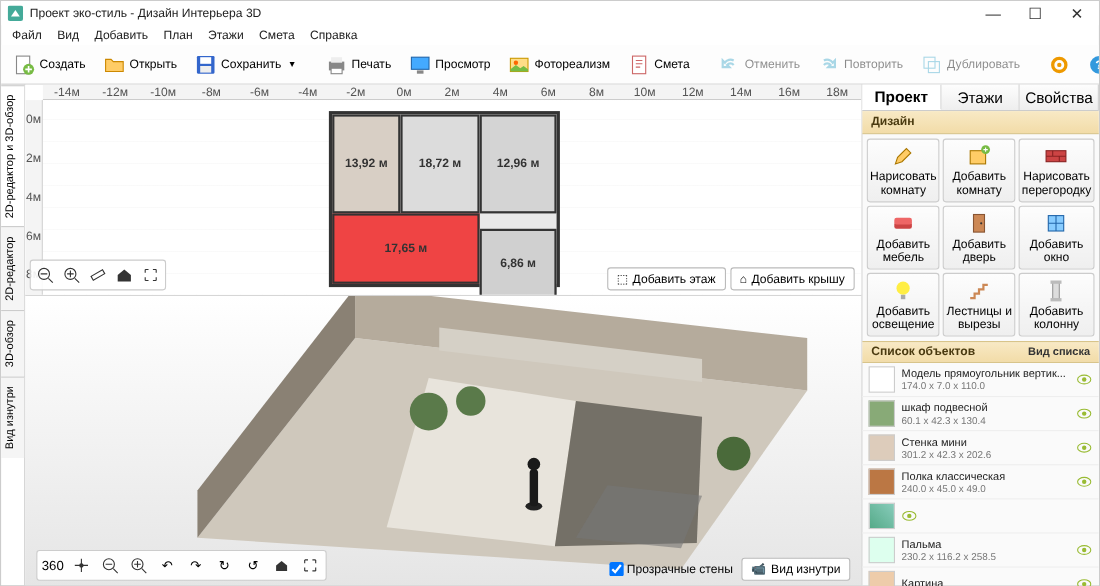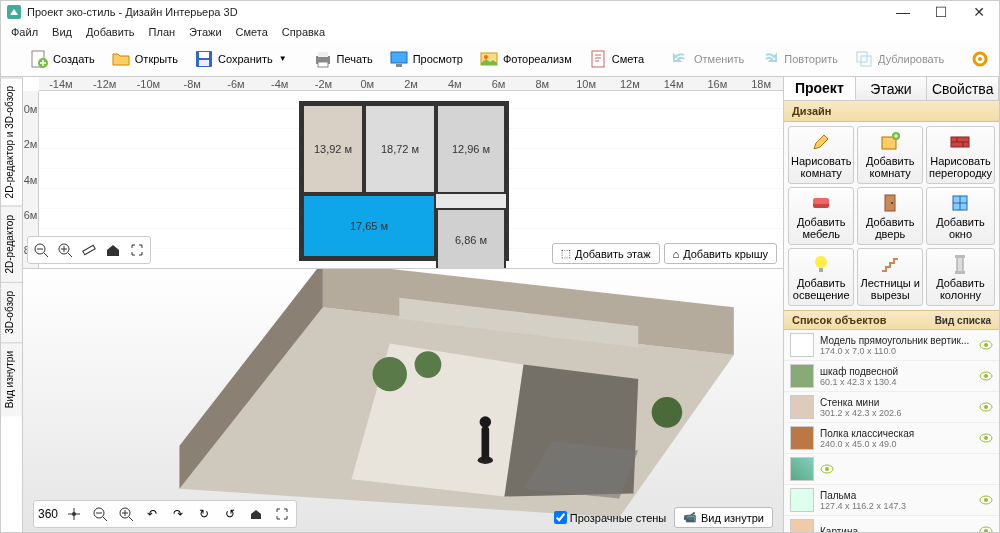--- a/index.html
+++ b/index.html
@@ -10,21 +10,21 @@
 .titlebar .app-icon { width: 14px; height: 14px; margin-right: 6px; }
 .titlebar .title { flex: 1; color: #222; }
 .titlebar .winbtns { display: flex; gap: 18px; margin-right:4px; }
 .titlebar .winbtns span { font-size: 14px; color: #333; cursor: default; width: 20px; text-align: center; }
 
 
 .menubar { height: 18px; display: flex; align-items: center; padding: 0 4px; gap: 2px; }
 .menubar span { padding: 2px 6px; color: #222; }
 
 
-.toolbar { height: 36px; display: flex; align-items: center; padding: 2px 21px; border-bottom: 1px solid #ccc; gap: 2px; background: #fdfdfd; }
+.toolbar { height: 36px; display: flex; align-items: center; padding: 2px 4px; border-bottom: 1px solid #ccc; gap: 2px; background: #fdfdfd; }
 .toolbar .btn { display: flex; align-items: center; gap: 4px; padding: 3px 6px; border: 1px solid transparent; border-radius: 3px; }
 .toolbar .sep { width: 1px; height: 24px; background: #ddd; margin: 0 4px; }
 .toolbar .spacer { flex: 1; }
 .toolbar .icon { width: 20px; height: 20px; display: inline-flex; align-items: center; justify-content: center; }
 .toolbar .disabled { opacity: 0.45; }
 
 
 .main { display: flex; height: calc(533px - 22px - 18px - 36px); }
 
 
@@ -35,21 +35,21 @@
 
 .canvas-area { flex: 1; display: flex; flex-direction: column; position: relative; }
 .plan-view { height: 192px; border-bottom: 1px solid #ccc; position: relative; background: #fff; overflow: hidden; }
 .ruler-h { position: absolute; top: 0; left: 16px; right: 0; height: 14px; background: #f4f4f4; border-bottom: 1px solid #ccc; display: flex; align-items: center; font-size: 9px; color: #555; }
 .ruler-h span { flex: 1; text-align: center; }
 .ruler-v { position: absolute; top: 14px; left: 0; width: 16px; bottom: 0; background: #f4f4f4; border-right: 1px solid #ccc; display: flex; flex-direction: column; font-size: 9px; color: #555; }
 .ruler-v span { flex: 1; display: flex; align-items: center; justify-content: center; }
 .plan-canvas { position: absolute; top: 14px; left: 16px; right: 0; bottom: 0; background: repeating-linear-gradient(0deg,#fff,#fff 19px,#f0f0f0 20px), repeating-linear-gradient(90deg,#fff,#fff 19px,#f0f0f0 20px); }
 .floorplan { position: absolute; left: 260px; top: 10px; width: 210px; height: 160px; border: 3px solid #333; background: #e8e8e8; }
 .room { position: absolute; border: 2px solid #333; background: #ddd; display: flex; align-items: center; justify-content: center; font-size: 10px; color: #333; }
-.room .area { font-weight: normal; }
+.room .area { font-weight: bold; }
 .plan-tools { position: absolute; left: 4px; bottom: 4px; display: flex; gap: 2px; background: rgba(255,255,255,0.9); border: 1px solid #ccc; border-radius: 3px; padding: 2px; }
 .plan-tools .tbtn { width: 22px; height: 22px; display: flex; align-items: center; justify-content: center; }
 .plan-actions { position: absolute; right: 6px; bottom: 4px; display: flex; gap: 4px; }
 .plan-actions .abtn { border: 1px solid #bbb; border-radius: 3px; padding: 3px 8px; background: #fff; display: flex; align-items: center; gap: 4px; font-size: 10px; }
 
 .view3d { flex: 1; position: relative; background: linear-gradient(#fff, #e5e5e5); overflow: hidden; }
 .render { position:absolute; left: 80px; top: 0; right: 30px; bottom: 20px; }
 .floor3d { position:absolute; inset:0; }
 .bottom-tools { position: absolute; left: 10px; bottom: 6px; display: flex; gap: 2px; background: rgba(255,255,255,0.95); border: 1px solid #ccc; border-radius: 3px; padding: 2px; }
 .bottom-tools .tbtn { width: 24px; height: 22px; display: flex; align-items: center; justify-content: center; font-size: 12px; }
@@ -264,21 +264,21 @@
         <div class="floorplan">
           <div class="room" style="left:0;top:0;width:62px;height:90px;background:#d8cfc5;">
               <span class="area">13,92 м</span>
             </div>
           <div class="room" style="left:62px;top:0;width:72px;height:90px;background:#dcdcdc;">
               <span class="area">18,72 м</span>
             </div>
           <div class="room" style="left:134px;top:0;width:70px;height:90px;background:#d4d4d4;">
               <span class="area">12,96 м</span>
             </div>
-          <div class="room" style="left:0;top:90px;width:134px;height:64px;background:#0ea5e9;">
+          <div class="room" style="left:0;top:90px;width:134px;height:64px;background:#ef4444;">
               <span class="area">17,65 м</span>
             </div>
           <div class="room" style="left:134px;top:104px;width:70px;height:64px;background:#d0d0d0;">
               <span class="area">6,86 м</span>
             </div>
         </div>
       </div>
       <div class="plan-tools">
         <div class="tbtn">
             <svg width="16" height="16">
@@ -547,21 +547,21 @@
             <svg width="14" height="14">
               <ellipse cx="7" cy="7" rx="6" ry="4" fill="none" stroke="#9b3"></ellipse>
               <circle cx="7" cy="7" r="2" fill="#9b3"></circle>
             </svg>
           </span>
         </div>
       <div class="obj-item">
           <div class="obj-thumb" style="background:#dfe;"></div>
           <div class="obj-info">
             <div class="obj-name">Пальма</div>
-            <div class="obj-dims">127.4 x 116.2 x 147.3</div>
+            <div class="obj-dims">230.2 x 116.2 x 258.5</div>
           </div>
           <span class="obj-eye">
             <svg width="14" height="14">
               <ellipse cx="7" cy="7" rx="6" ry="4" fill="none" stroke="#9b3"></ellipse>
               <circle cx="7" cy="7" r="2" fill="#9b3"></circle>
             </svg>
           </span>
         </div>
       <div class="obj-item">
           <div class="obj-thumb" style="background:#eca;"></div>

